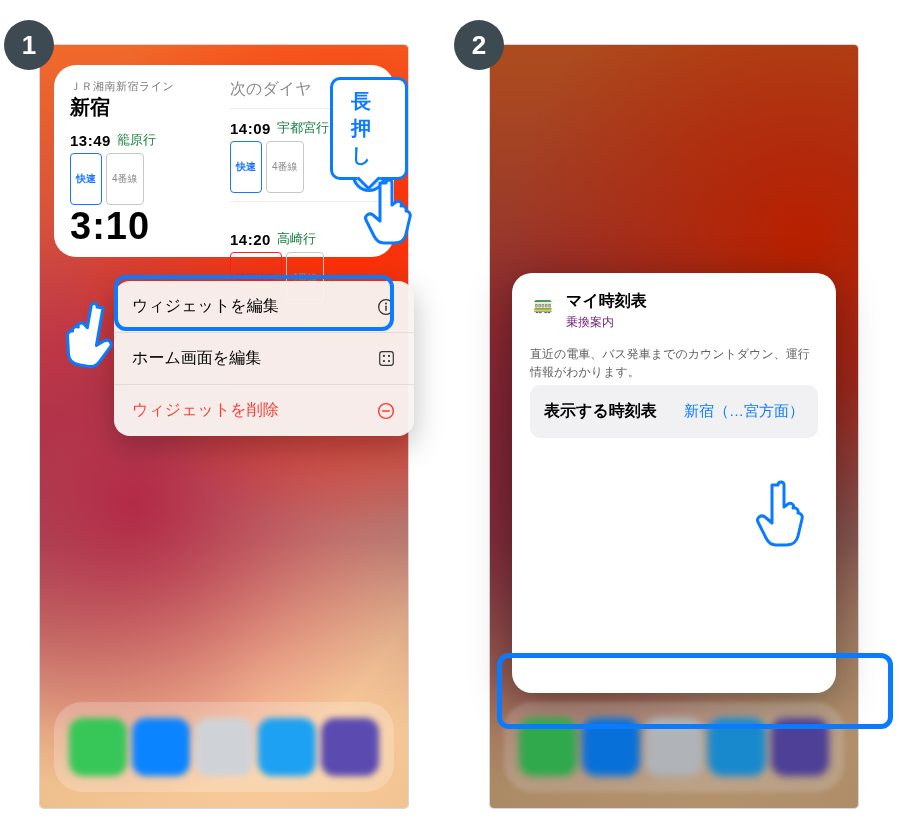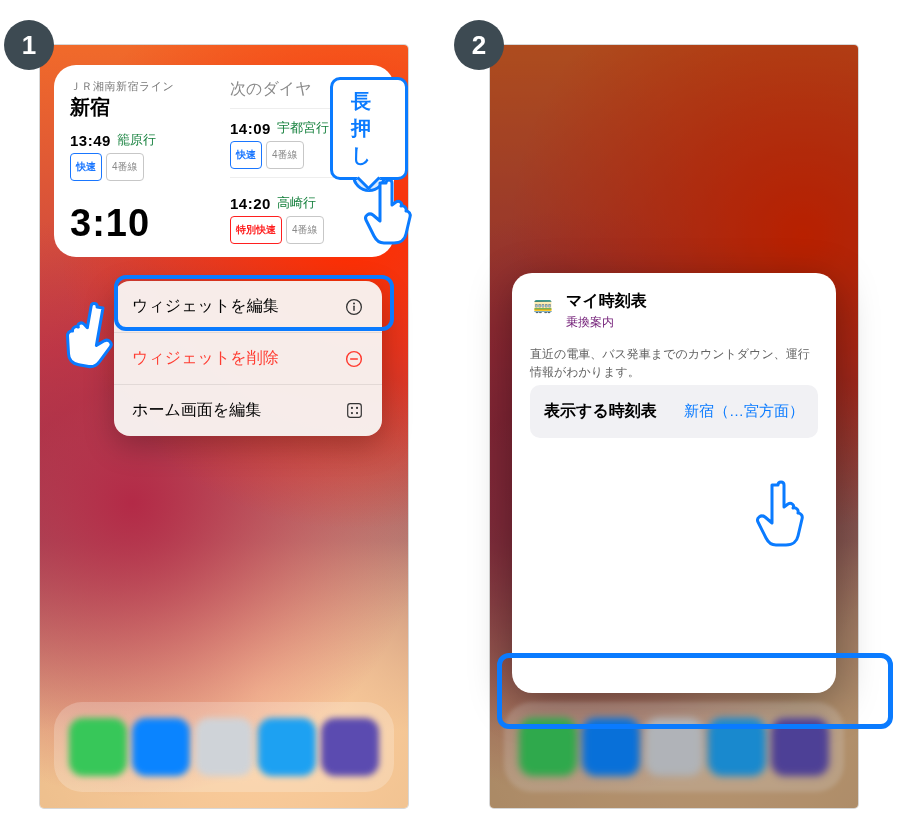--- a/index.html
+++ b/index.html
@@ -98,37 +98,37 @@
   .col-right{ flex:1 1 50%; display:flex; flex-direction:column; gap:8px; }
 
   .line-name { font-size:11px; color:#7a7a7a; letter-spacing:.5px; }
   .station   { font-size:20px; font-weight:700; margin-top:0; }
   .dep-row   { margin-top:10px; display:flex; align-items:flex-end; gap:6px; }
   .dep-time  { font-size:15px; font-weight:700; letter-spacing:.5px; }
   .dep-dest  { font-size:13px; color:#15803d; }
   .tags-row  { margin-top:4px; display:flex; gap:4px; align-items:center; }
   .tag {
     font-size:10px; line-height:1;
-    padding:8px 5px; border-radius:4px;
+    padding:20px 5px; border-radius:4px;
     border:1px solid currentColor;
     font-weight:700;
   }
   .tag-rapid   { color:#1976ff; }
   .tag-special { color:#ff1f1f; }
   .tag-plat    { color:#8a8a8a; border-color:#c7c7c7; font-weight:500; }
   .big-count   { font-size:38px; font-weight:800; margin-top:auto; letter-spacing:1px; }
   .next-label  { font-size:16px; color:#8a8a8a; }
   .slot        { border-top:1px solid #eee; padding-top:8px; }
   .slot:first-child { border-top:none; padding-top:0; }
 
   
   .ctx-menu {
     position:absolute;
     left:74px; top:236px;
-    width:268px;
+    width:300px;
     background: rgba(248,244,241,0.96);
     border-radius:16px;
     overflow:hidden;
     box-shadow: 0 10px 30px rgba(0,0,0,.25);
   }
   .ctx-item {
     display:flex; align-items:center; justify-content:space-between;
     padding:15px 18px;
     font-size:16px;
     border-bottom:1px solid rgba(0,0,0,.08);
@@ -248,64 +248,64 @@
         <div class="dep-row" style="margin-top:2px">
           <span class="dep-time">14:09</span>
           <span class="dep-dest">宇都宮行</span>
         </div>
         <div class="tags-row">
           <span class="tag tag-rapid">快速</span>
           <span class="tag tag-plat">4番線</span>
         </div>
       </div>
       <div class="slot">
-        <div class="dep-row" style="margin-top:8px">
+        <div class="dep-row" style="margin-top:20px">
           <span class="dep-time">14:20</span>
           <span class="dep-dest">高崎行</span>
         </div>
         <div class="tags-row">
           <span class="tag tag-special">特別快速</span>
           <span class="tag tag-plat">4番線</span>
         </div>
       </div>
     </div>
   </div>
 
   <div class="ctx-menu">
     <div class="ctx-item">
       <span>ウィジェットを編集</span>
       <span class="ctx-icon">
         <svg viewBox="0 0 20 20" width="18" height="18">
             <circle cx="10" cy="10" r="8.2" fill="none" stroke="#333" stroke-width="1.4"></circle>
             <circle cx="10" cy="6.2" r="1.1" fill="#333"></circle>
             <rect x="9.2" y="8.4" width="1.6" height="6" rx=".8" fill="#333"></rect>
-          </svg>
-      </span>
-    </div>
-    <div class="ctx-item danger">
-      <span>ウィジェットを削除</span>
-      <span class="ctx-icon">
-        <svg viewBox="0 0 20 20" width="18" height="18">
-            <circle cx="10" cy="10" r="8.2" fill="none" stroke="#ff3b30" stroke-width="1.6"></circle>
-            <rect x="5.5" y="9.1" width="9" height="1.8" rx=".9" fill="#ff3b30"></rect>
           </svg>
       </span>
     </div>
     <div class="ctx-item">
       <span>ホーム画面を編集</span>
       <span class="ctx-icon">
         <svg viewBox="0 0 20 20" width="17" height="17">
           <rect x="2" y="2" width="16" height="16" rx="3" fill="none" stroke="#333" stroke-width="1.4"></rect>
           <circle cx="7" cy="7" r="1.3" fill="#333"></circle>
             <circle cx="13" cy="7" r="1.3" fill="#333"></circle>
           <circle cx="7" cy="13" r="1.3" fill="#333"></circle>
             <circle cx="13" cy="13" r="1.3" fill="#333"></circle>
         </svg>
       </span>
     </div>
+    <div class="ctx-item danger">
+      <span>ウィジェットを削除</span>
+      <span class="ctx-icon">
+        <svg viewBox="0 0 20 20" width="18" height="18">
+            <circle cx="10" cy="10" r="8.2" fill="none" stroke="#ff3b30" stroke-width="1.6"></circle>
+            <rect x="5.5" y="9.1" width="9" height="1.8" rx=".9" fill="#ff3b30"></rect>
+          </svg>
+      </span>
+    </div>
   </div>
 
   <div class="hl hl-edit"></div>
 
   <div class="dock">
     <div class="app green"></div>
     <div class="app blue1"></div>
     <div class="app grey"></div>
     <div class="app blue2"></div>
     <div class="app purple"></div>

